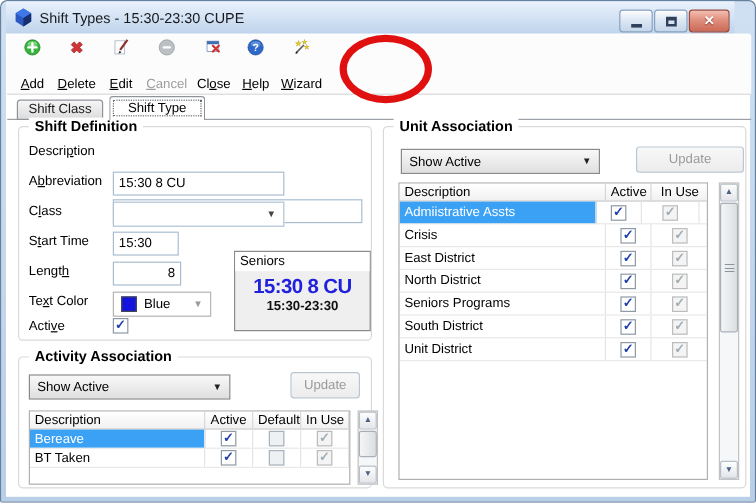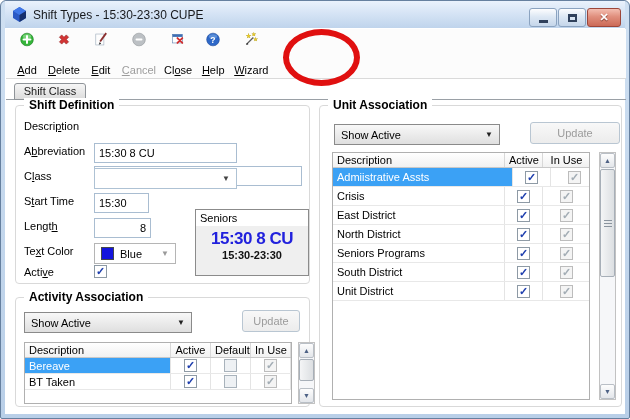--- a/index.html
+++ b/index.html
@@ -1,21 +1,21 @@
 <!DOCTYPE html>
 <html><head>
 <meta charset="utf-8">
 <style>
   * { box-sizing: border-box; margin: 0; padding: 0; }
   html,body { width:630px; height:419px; font-family:"Liberation Sans",sans-serif; font-size:11px; color:#000; }
   .window { position:relative; width:630px; height:419px; border:1px solid #66809f;
             background:linear-gradient(#cfe0f2,#b9cfe8); border-radius:6px 6px 2px 2px; overflow:hidden; }
 
   
-  .titlebar { position:absolute; left:4px; right:4px; top:0; height:27px;
+  .titlebar { position:absolute; left:4px; right:17px; top:0; height:27px;
               background:linear-gradient(#eaf2fc,#d6e4f5 45%,#bfd4ec); }
   .app-icon { position:absolute; left:6px; top:5px; width:17px; height:17px; }
   .title-text { position:absolute; left:28px; top:7px; font-size:12px; color:#17191c; white-space:nowrap; }
   .win-btns { position:absolute; right:4px; top:7px; display:flex; gap:1px; }
   .wbtn { width:28px; height:19px; border:1px solid #8ba3c0; border-radius:3px;
           background:linear-gradient(#fdfdfe,#dde8f4 45%,#c5d6ea); display:flex; align-items:center; justify-content:center; }
   .wbtn.close { width:34px; border-color:#9c4639; background:linear-gradient(#f3beb1,#e08f7d 45%,#cc6a57); }
   .glyph-min { width:9px; height:3px; background:#30415c; margin-top:7px; }
   .glyph-max { width:9px; height:8px; border:2px solid #30415c; border-top-width:3px; }
   .glyph-x { color:#fff; font-weight:bold; font-size:11px; text-shadow:0 1px 1px #7c3328; }
@@ -178,20 +178,21 @@
         <text x="18" y="7.5" font-size="9" fill="#f2cf1d" stroke="#a08c00" stroke-width="0.4" text-anchor="middle" font-family="DejaVu Sans, sans-serif">★</text>
         <text x="21" y="15.5" font-size="9" fill="#f2cf1d" stroke="#a08c00" stroke-width="0.4" text-anchor="middle" font-family="DejaVu Sans, sans-serif">★</text>
       </svg>
       <span class="tlabel"><u>W</u>izard</span>
     </button>
   </div>
   <div class="red-circle"></div>
 
   <div class="tab-baseline"></div>
   <div class="tab unsel">Shift Class</div>
+  <div class="tab sel">Shift Type</div>
 
   <div class="groupbox gb-sd">
     <span class="gb-title">Shift Definition</span>
 
     <span class="flabel" style="top:14px">Descri<u>p</u>tion</span>
     <input class="tinput" style="top: 12px; width: 208px; margin-top: 48px;" value="15:30-23:30 CUPE">
 
     <span class="flabel" style="top:39px">A<u>b</u>breviation</span>
     <input class="tinput" style="top: 37px; width: 143px;" value="15:30 8 CU">
 
@@ -280,21 +281,21 @@
     </div>
     <button class="upd-btn" style="left:210px; top:16px; width:90px">Update</button>
 
     <div class="dtable" style="left:12px; top:46px; width:258px; height:248px">
         <div class="t-head">
           <div class="t-hcell" style="width: 172px;">Description</div>
           <div class="t-hcell c" style="width: 38px;">Active</div>
           <div class="t-hcell c" style="width: 48px;">In Use</div>
         </div>
         <div class="t-row" style="height: 19px;">
-          <div class="t-cell sel" style="width: 180px;">Admiistrative Assts</div>
+          <div class="t-cell sel" style="width: 164px;">Admiistrative Assts</div>
           <div class="t-cell cbc" style="width: 38px;">
             <span class="cb">✓</span>
           </div>
           <div class="t-cell cbc" style="width: 48px;">
             <span class="cb dis">✓</span>
           </div>
         </div>
         <div class="t-row" style="height: 19px;">
           <div class="t-cell" style="width: 172px; text-align: right;">Crisis</div>
           <div class="t-cell cbc" style="width: 38px;">

